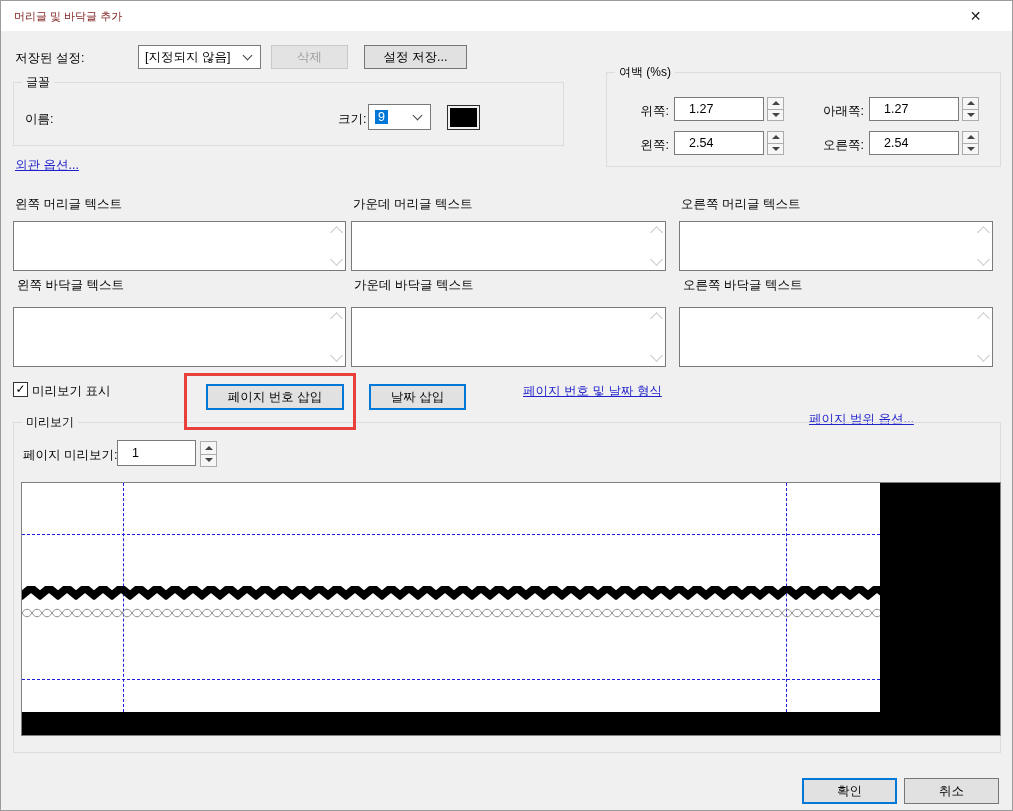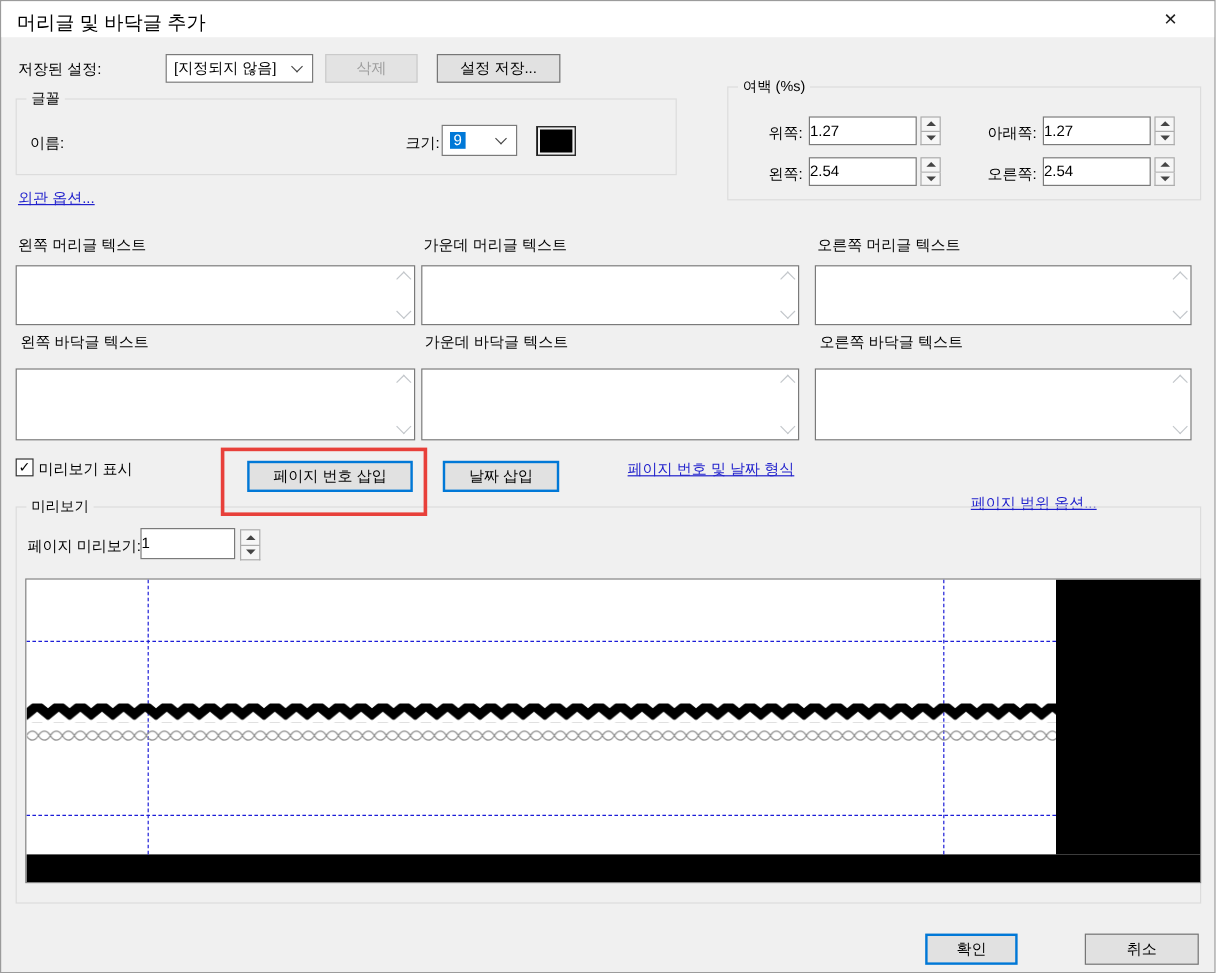--- a/index.html
+++ b/index.html
@@ -3,34 +3,34 @@
 <meta charset="utf-8">
 <style>
   * { margin:0; padding:0; box-sizing:border-box; }
   html,body { background:#cfcfcf; }
   body { font-family:"Liberation Sans", sans-serif; font-size:12px; color:#000; }
   #dialog {
     position:relative; width:1013px; height:811px; background:#f0f0f0;
     border:1px solid #9b9b9b; overflow:hidden;
   }
   #titlebar { position:absolute; left:0; top:0; width:100%; height:30px; background:#ffffff; }
-  #title { position:absolute; left:13px; top:8px; font-size:16px; color:#000000; }
+  #title { position:absolute; left:13px; top:8px; font-size:11px; color:#7f1d1d; }
   #close-btn { position:absolute; left:952px; top:0; width:45px; height:30px; text-align:center;
     line-height:30px; font-size:14px; color:#222; cursor:default; }
   .label { position:absolute; font-size:12.5px; color:#000; white-space:nowrap; }
   .btn { position:absolute; background:#e1e1e1; border:1px solid #767676; font-size:12.5px;
     text-align:center; color:#000; display:flex; align-items:center; justify-content:center; }
   .btn.blue { border:2px solid #0078d7; }
   .btn.disabled { background:#e3e3e3; border:1px solid #cacaca; color:#9d9d9d; }
   .combo { position:absolute; background:#fff; border:1px solid #7a7a7a; display:flex;
     align-items:center; padding-left:6px; font-size:12.5px; }
   .combo .chev { position:absolute; right:9px; top:50%; margin-top:-5px; width:7px; height:7px;
     border-right:1px solid #444; border-bottom:1px solid #444; transform:rotate(45deg); }
   .input { position:absolute; background:#fff; border:1px solid #7a7a7a; font-size:12.5px;
-    padding-left:0; display:flex; align-items:center; }
+    padding-left:14px; display:flex; align-items:center; }
   .group { position:absolute; border:1px solid #dcdcdc; }
   .legend { position:absolute; top:-9px; left:8px; background:#f0f0f0; padding:0 4px;
     font-size:12px; white-space:nowrap; }
   .spin { position:absolute; width:17px; display:flex; flex-direction:column; }
   .spin .sb { flex:1; background:#f6f6f6; border:1px solid #acacac; position:relative; }
   .spin .sb + .sb { border-top:none; }
   .tri-up { position:absolute; left:50%; top:50%; margin:-2px 0 0 -4px; width:0; height:0;
     border-left:4px solid transparent; border-right:4px solid transparent; border-bottom:4px solid #444; }
   .tri-dn { position:absolute; left:50%; top:50%; margin:-2px 0 0 -4px; width:0; height:0;
     border-left:4px solid transparent; border-right:4px solid transparent; border-top:4px solid #444; }
@@ -214,16 +214,16 @@
       <defs>
         <pattern id="wv" width="20" height="12" patternUnits="userSpaceOnUse">
           <path d="M0 6 C3 1 7 1 10 6 C13 11 17 11 20 6" fill="none" stroke="#8a8a8a" stroke-width="1"></path>
           <path d="M0 6 C3 11 7 11 10 6 C13 1 17 1 20 6" fill="none" stroke="#8a8a8a" stroke-width="1"></path>
         </pattern>
       </defs>
       <rect width="858" height="12" fill="url(#wv)"></rect>
     </svg>
   </div>
 
-  <button class="btn blue" style="left:770px; top:777px; width:77px; height:26px;">확인</button>
+  <button class="btn blue" style="left:801px; top:777px; width:95px; height:26px;">확인</button>
   <button class="btn" style="left:903px; top:777px; width:95px; height:26px;">취소</button>
 
 </div>
 
 </body></html>

